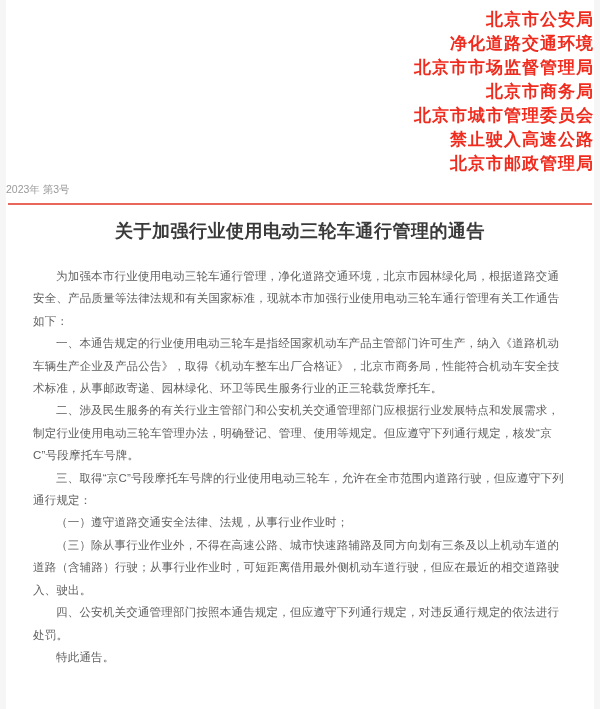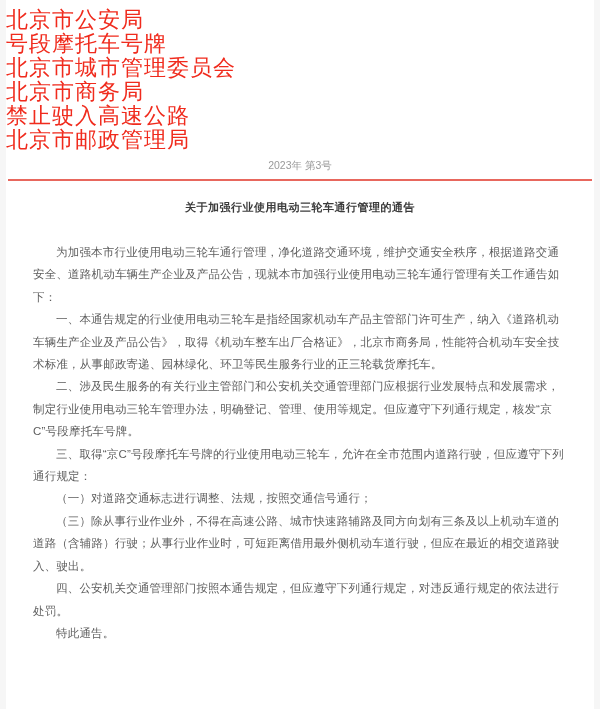--- a/index.html
+++ b/index.html
@@ -22,45 +22,44 @@
     margin: 0 auto;
     background: #ffffff;
     border-left: 6px solid #f6f6f6;
     border-right: 6px solid #f6f6f6;
     overflow: hidden;
   }
   .agency-list {
     padding-top: 8px;
   }
   .agency-line {
-    text-align: left;
+    text-align: right;
     color: var(--header-red, #f02b1d);
-    font-size: 22px;
-    font-weight: normal;
+    font-size: 17px;
+    font-weight: bold;
     line-height: 24px;
     letter-spacing: 1px;
   }
   .doc-number {
     margin-top: 6px;
-    text-align: center;
     color: var(--muted-text, #9a9a9a);
     font-size: 10.5px;
     line-height: 14px;
   }
   .red-divider {
     height: 2px;
     background: var(--divider-red, #e8675d);
     margin: 7px 2px 0 2px;
     border: none;
   }
   .notice-title {
     margin-top: 16px;
     text-align: center;
     color: var(--title-text, #3a3a3a);
-    font-size: 11px;
+    font-size: 18px;
     font-weight: bold;
     line-height: 20px;
     letter-spacing: 0.5px;
   }
   .notice-body {
     margin: 24px 27px 0 27px;
     color: var(--body-text, #5d5d5d);
     font-size: 11.5px;
   }
   .notice-body p {
@@ -71,37 +70,38 @@
     letter-spacing: 0.2px;
   }
 </style>
 </head>
 <body>
 
 <div class="page">
 
   <div class="agency-list">
     <div class="agency-line">北京市公安局</div>
-    <div class="agency-line">号段摩托车号牌</div>
+    <div class="agency-line">净化道路交通环境</div>
+    <div class="agency-line">北京市市场监督管理局</div>
+    <div class="agency-line">北京市商务局</div>
     <div class="agency-line">北京市城市管理委员会</div>
-    <div class="agency-line">北京市商务局</div>
     <div class="agency-line">禁止驶入高速公路</div>
     <div class="agency-line">北京市邮政管理局</div>
   </div>
 
   <div class="doc-number">2023年 第3号</div>
 
   <div class="red-divider"></div>
 
   <div class="notice-title">关于加强行业使用电动三轮车通行管理的通告</div>
 
   <div class="notice-body">
-    <p>为加强本市行业使用电动三轮车通行管理，净化道路交通环境，维护交通安全秩序，根据道路交通安全、道路机动车辆生产企业及产品公告，现就本市加强行业使用电动三轮车通行管理有关工作通告如下：</p>
+    <p>为加强本市行业使用电动三轮车通行管理，净化道路交通环境，北京市园林绿化局，根据道路交通安全、产品质量等法律法规和有关国家标准，现就本市加强行业使用电动三轮车通行管理有关工作通告如下：</p>
     <p>一、本通告规定的行业使用电动三轮车是指经国家机动车产品主管部门许可生产，纳入《道路机动车辆生产企业及产品公告》，取得《机动车整车出厂合格证》，北京市商务局，性能符合机动车安全技术标准，从事邮政寄递、园林绿化、环卫等民生服务行业的正三轮载货摩托车。</p>
     <p>二、涉及民生服务的有关行业主管部门和公安机关交通管理部门应根据行业发展特点和发展需求，制定行业使用电动三轮车管理办法，明确登记、管理、使用等规定。但应遵守下列通行规定，核发“京C”号段摩托车号牌。</p>
     <p>三、取得“京C”号段摩托车号牌的行业使用电动三轮车，允许在全市范围内道路行驶，但应遵守下列通行规定：</p>
-    <p>（一）对道路交通标志进行调整、法规，按照交通信号通行；</p>
+    <p>（一）遵守道路交通安全法律、法规，从事行业作业时；</p>
     <p>（三）除从事行业作业外，不得在高速公路、城市快速路辅路及同方向划有三条及以上机动车道的道路（含辅路）行驶；从事行业作业时，可短距离借用最外侧机动车道行驶，但应在最近的相交道路驶入、驶出。</p>
     <p>四、公安机关交通管理部门按照本通告规定，但应遵守下列通行规定，对违反通行规定的依法进行处罚。</p>
     <p>特此通告。</p>
   </div>
 
 </div>
 
 </body></html>

